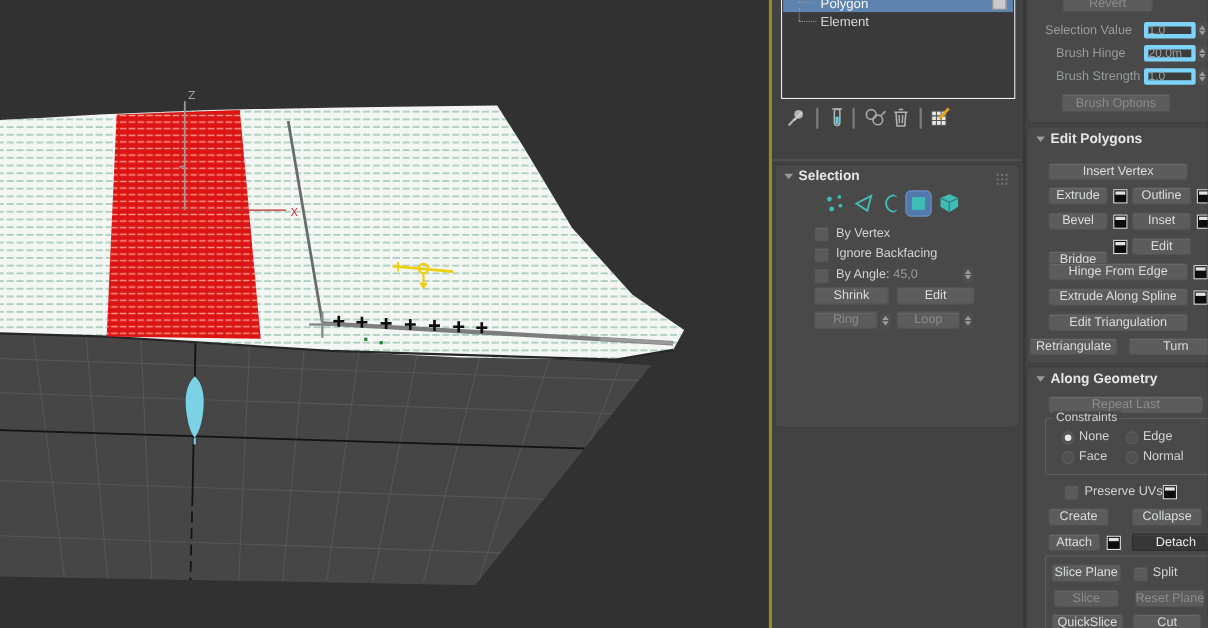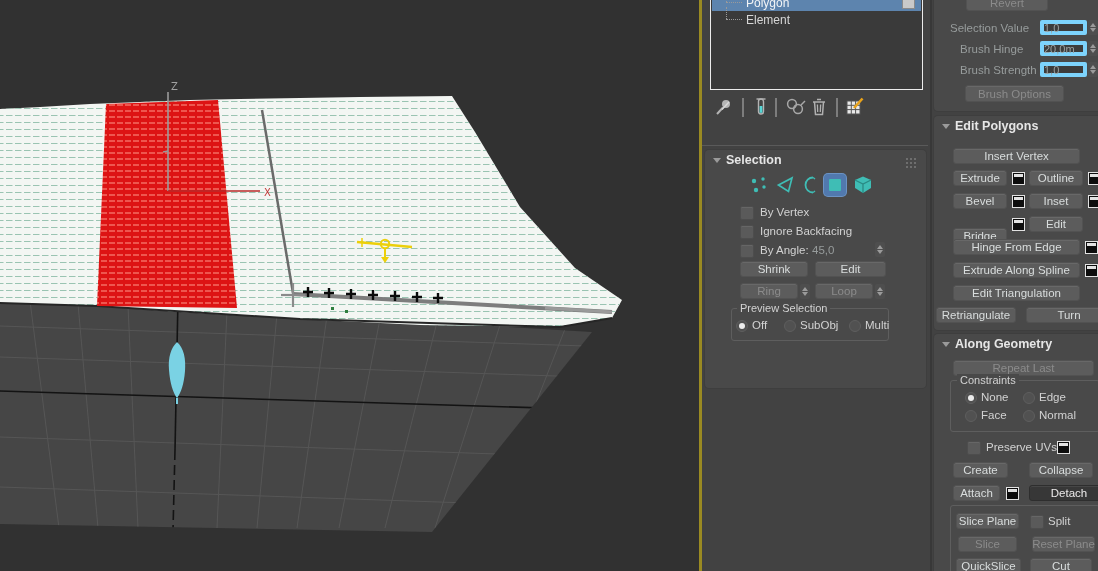--- a/index.html
+++ b/index.html
@@ -263,29 +263,20 @@
       <span class="spin" style="left:170px;top:92px;"></span>
 
       <div class="btn" style="left:35px;top:111px;width:68px;">Shrink</div>
       <div class="btn" style="left:110px;top:111px;width:71px;">Edit</div>
 
       <div class="btn dis" style="left:35px;top:133px;width:58px;">Ring</div>
       <span class="spin" style="left:95px;top:134px;"></span>
       <div class="btn dis" style="left:110px;top:133px;width:58px;">Loop</div>
       <span class="spin" style="left:170px;top:134px;"></span>
 
-      <div class="group" style="left:26px;top:158px;width:158px;height:33px;">
-        <span class="group-label" style="left:5px;">Preview Selection</span>
-        <span class="rad sel" style="left:4px;top:11px;"></span>
-        <span class="lbl" style="left:20px;top:10px;">Off</span>
-        <span class="rad" style="left:52px;top:11px;"></span>
-        <span class="lbl" style="left:68px;top:10px;">SubObj</span>
-        <span class="rad" style="left:117px;top:11px;"></span>
-        <span class="lbl" style="left:133px;top:10px;">Multi</span>
-      </div>
 
     </div>
   </div>
 
   <div id="col-right">
 
     <div class="rollout" style="left:2px;top:-30px;width:172px;height:141px;">
       <div class="btn dis" style="left:32px;top:24px;width:82px;height:17px;">Revert</div>
 
       <span class="lbl dim" style="left:16px;top:52px;">Selection Value</span>

